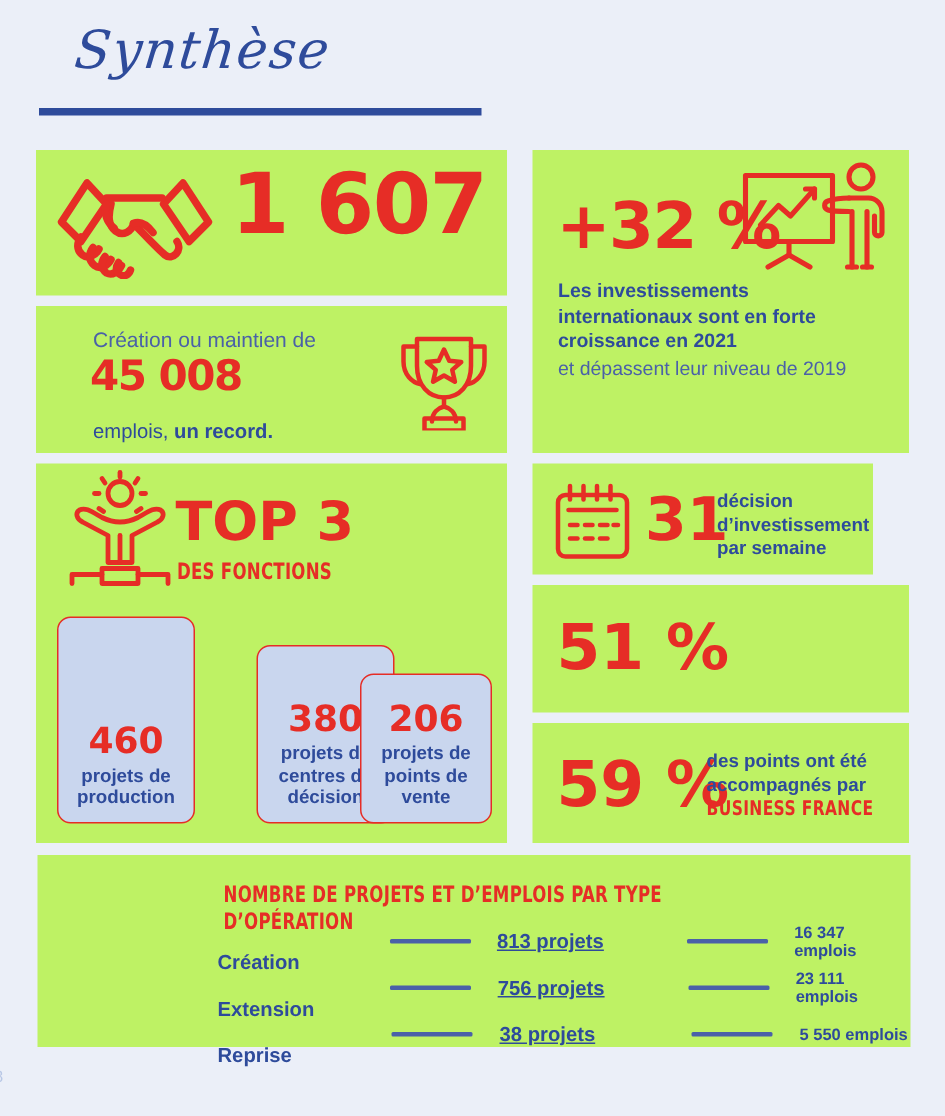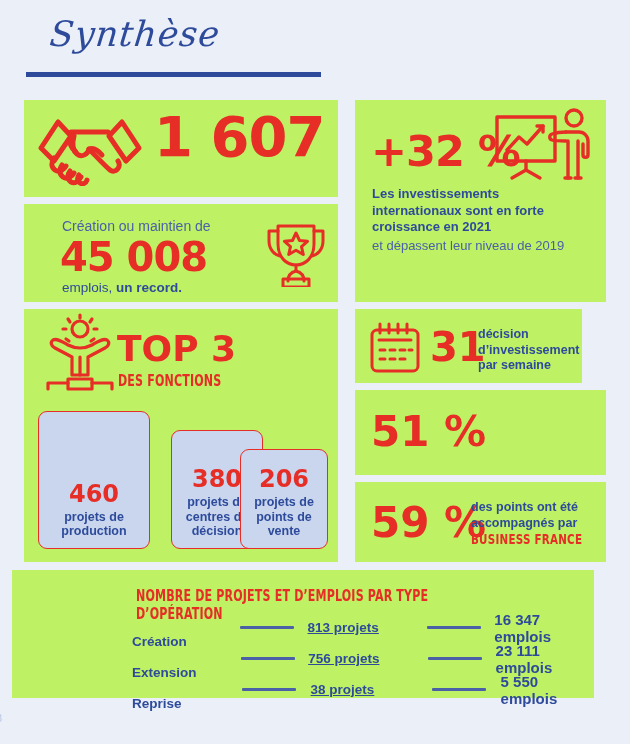--- a/index.html
+++ b/index.html
@@ -31,21 +31,21 @@
   .panel{position:absolute;background:#bef264;}
 
   
   #p-handshake{left:24px;top:100px;width:314px;height:97px;}
   #p-emplois  {left:24px;top:204px;width:314px;height:98px;}
   #p-top3     {left:24px;top:309px;width:314px;height:253px;}
   #p-32       {left:355px;top:100px;width:251px;height:202px;}
   #p-31       {left:355px;top:309px;width:227px;height:74px;}
   #p-51       {left:355px;top:390px;width:251px;height:85px;}
   #p-59       {left:355px;top:482px;width:251px;height:80px;}
-  #p-table    {left:12px;top:570px;width:582px;height:128px;}
+  #p-table    {left:25px;top:570px;width:582px;height:128px;}
 
   .big-number{
     font-family:"DejaVu Sans", sans-serif;
     font-weight:700;
     color:#E62D26;
     letter-spacing:-1px;
     line-height:1;
   }
   .cond{
     font-family:"DejaVu Sans Condensed","DejaVu Sans", sans-serif;
@@ -64,21 +64,21 @@
   #p-handshake .cap{
     position:absolute;left:131px;top:72px;
     font-size:13.5px;font-weight:700;color:#2E4B9B;
   }
 
   
   #p-emplois .l1{
     position:absolute;left:38px;top:14px;font-size:14px;color:#4A61A8;
   }
   #p-emplois .num{
-    position:absolute;left:36px;top:33px;font-size:40px;
+    position:absolute;left:36px;top:33px;font-size:28px;
   }
   #p-emplois .l2{
     position:absolute;left:38px;top:76px;font-size:13.5px;color:#2E4B9B;
   }
   #p-emplois .l2 b{font-weight:700;}
   #p-emplois .icon{position:absolute;left:239px;top:15px;}
 
   
   #p-32 .num{position:absolute;left:16px;top:30px;font-size:43px;}
   #p-32 .icon{position:absolute;left:138px;top:8px;}
@@ -101,21 +101,21 @@
   .t3box{
     position:absolute;bottom:0;
     border:1.6px solid #E62D26;border-radius:9px;
     box-sizing:border-box;
     display:flex;flex-direction:column;justify-content:flex-end;
     align-items:center;padding-bottom:9px;
     background:#C9D6EE;
   }
   .t3box .v{font-family:"DejaVu Sans",sans-serif;font-weight:700;font-size:24px;color:#E62D26;line-height:1;margin-bottom:4px;}
   .t3box .lbl{font-size:12.5px;font-weight:600;color:#2E4B9B;text-align:center;line-height:1.18;}
-  #t3-0{left:0px;width:112px;height:138px;}
+  #t3-0{left:0px;width:92px;height:138px;}
   #t3-1{left:101px;width:92px;height:119px;margin-left:32px;}
   #t3-2{left:202px;width:88px;height:100px;}
 
   
   .stat-num{
     font-family:"DejaVu Sans",sans-serif;font-weight:700;color:#E62D26;
     position:absolute;line-height:1;
   }
   .stat-txt{
     position:absolute;font-size:12.5px;font-weight:600;
@@ -139,21 +139,21 @@
   
   #p-table .tbl-title{
     position:absolute;left:124px;top:17px;font-size:15px;color:#E62D26;
   }
   .tbl-rows{position:absolute;left:120px;top:42px;}
   .tbl-row{display:flex;align-items:center;height:31px;}
   .tbl-row .c-label{width:116px;font-size:13.5px;font-weight:600;color:#2E4B9B;margin-top:27px;}
   .tbl-row .c-dash{width:72px;display:flex;align-items:center;}
   .tbl-row .dash{width:54px;height:3.5px;background:#4A61A8;border-radius:1px;}
   .tbl-row .c-proj{width:128px;font-size:13.5px;font-weight:600;color:#2E4B9B;text-decoration:underline;}
-  .tbl-row .c-emp{font-size:15px;font-weight:600;color:#2E4B9B;}
+  .tbl-row .c-emp{font-size:11px;font-weight:600;color:#2E4B9B;}
 
   .pagenum{
     position:absolute;left:-4px;top:712px;font-size:11px;color:#B9C8E6;
   }
 </style>
 </head>
 <body>
 
 <div class="page">
 

